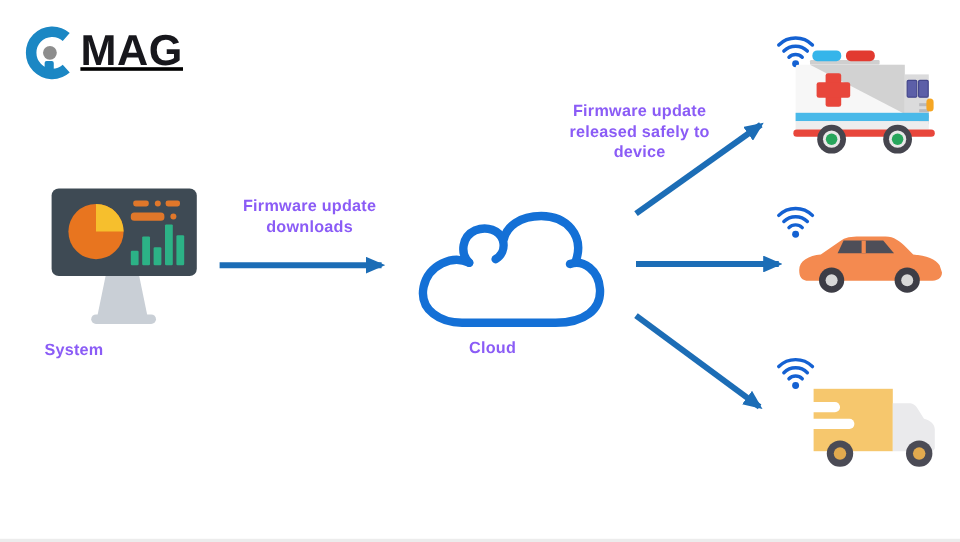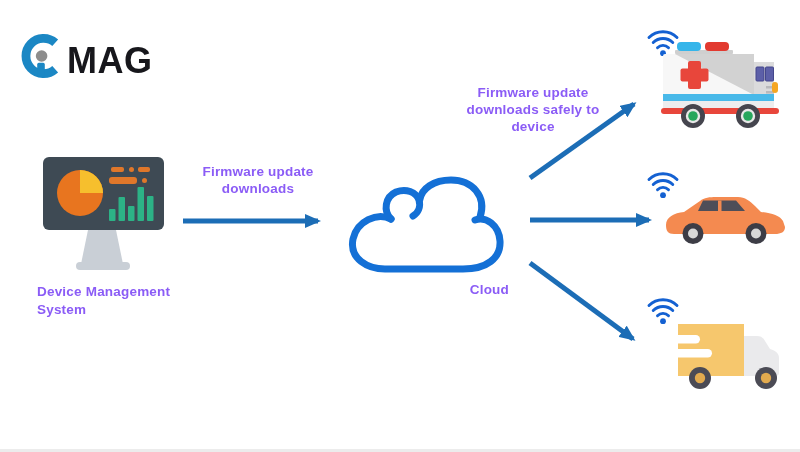--- a/index.html
+++ b/index.html
@@ -1,21 +1,21 @@
 <!DOCTYPE html>
 <html><head>
 <meta charset="utf-8">
 <style>
   html,body{margin:0;padding:0;background:#ffffff;}
   .stage{position:relative;width:800px;height:452px;background:#ffffff;overflow:hidden;
          font-family:"Liberation Sans",sans-serif;border-bottom:3px solid #ececec;box-sizing:border-box;}
   .abs{position:absolute;}
   .label{position:absolute;font-weight:bold;color:#8b5cf6;font-size:13.5px;line-height:17px;letter-spacing:.2px;}
   .center{text-align:center;}
-  .logo{position:absolute;left:18px;top:32px;display:flex;align-items:flex-end;}
+  .logo{position:absolute;left:18px;top:20px;display:flex;align-items:center;text-decoration:underline;}
   .logo-text{font-size:36px;line-height:38px;margin-top:-4px;margin-left:1px;font-weight:bold;color:#17171c;letter-spacing:.5px;}
   svg{display:block;}
 </style>
 </head>
 <body>
 
 <div class="stage">
 
   <div class="logo">
     <span>
@@ -41,21 +41,20 @@
       <rect x="67" y="21" width="28" height="7" rx="3" fill="#e0772a"></rect>
       <rect x="100" y="22" width="5" height="5" rx="2.5" fill="#e0772a"></rect>
       <rect x="67" y="53" width="6.5" height="12" rx="1" fill="#2cb286"></rect>
       <rect x="76.5" y="41" width="6.5" height="24" rx="1" fill="#2cb286"></rect>
       <rect x="86" y="50" width="6.5" height="15" rx="1" fill="#2cb286"></rect>
       <rect x="95.5" y="31" width="6.5" height="34" rx="1" fill="#2cb286"></rect>
       <rect x="105" y="40" width="6.5" height="25" rx="1" fill="#2cb286"></rect>
     </svg>
   </div>
   <div class="label" style="left:37px;top:283px;width:180px;line-height:18px;">
-    <div>Device Management</div>
     <div>System</div>
   </div>
 
   <div class="label center" style="left:185px;top:163px;width:146px;">
     <div>Firmware update</div>
     <div>downloads</div>
   </div>
 
   <div class="abs" style="left:180px;top:210px;">
     <svg width="158" height="22" viewBox="0 0 158 22">
@@ -70,25 +69,25 @@
 
   <div class="abs" style="left:344px;top:166px;">
     <svg width="165" height="112" viewBox="0 0 165 112">
       <g fill="none" stroke="#1470d6" stroke-width="7" stroke-linecap="round" stroke-linejoin="round">
         <path d="M 47,53 C 33,46 13,55 9,73 C 5,93 24,103 41,103 L 119,103 C 143,103 157,92 156,75 C 155,59 142,50 131,54"></path>
         <path d="M 136,51 C 143,30 128,14 107,14 C 89,14 78,23 76,33"></path>
         <path d="M 47,53 C 39,45 41,31 52,26 C 62,22 72,26 75,34 C 77,41 74,47 69,50"></path>
       </g>
     </svg>
   </div>
-  <div class="label center" style="left:344px;top:281px;width:165px;text-align:right;">Cloud</div>
+  <div class="label center" style="left:328px;top:281px;width:165px;">Cloud</div>
 
   <div class="label center" style="left:452px;top:84px;width:162px;">
     <div>Firmware update</div>
-    <div>downloads safely to</div>
+    <div>released safely to</div>
     <div>device</div>
   </div>
 
   <div class="abs" style="left:520px;top:85px;">
     <svg width="150" height="280" viewBox="0 0 150 280">
       <defs>
         <marker id="ah2" markerUnits="userSpaceOnUse" markerWidth="16" markerHeight="14" refX="13" refY="7" orient="auto">
           <path d="M0,0 L16,7 L0,14 Z" fill="#1c6db6"></path>
         </marker>
       </defs>

